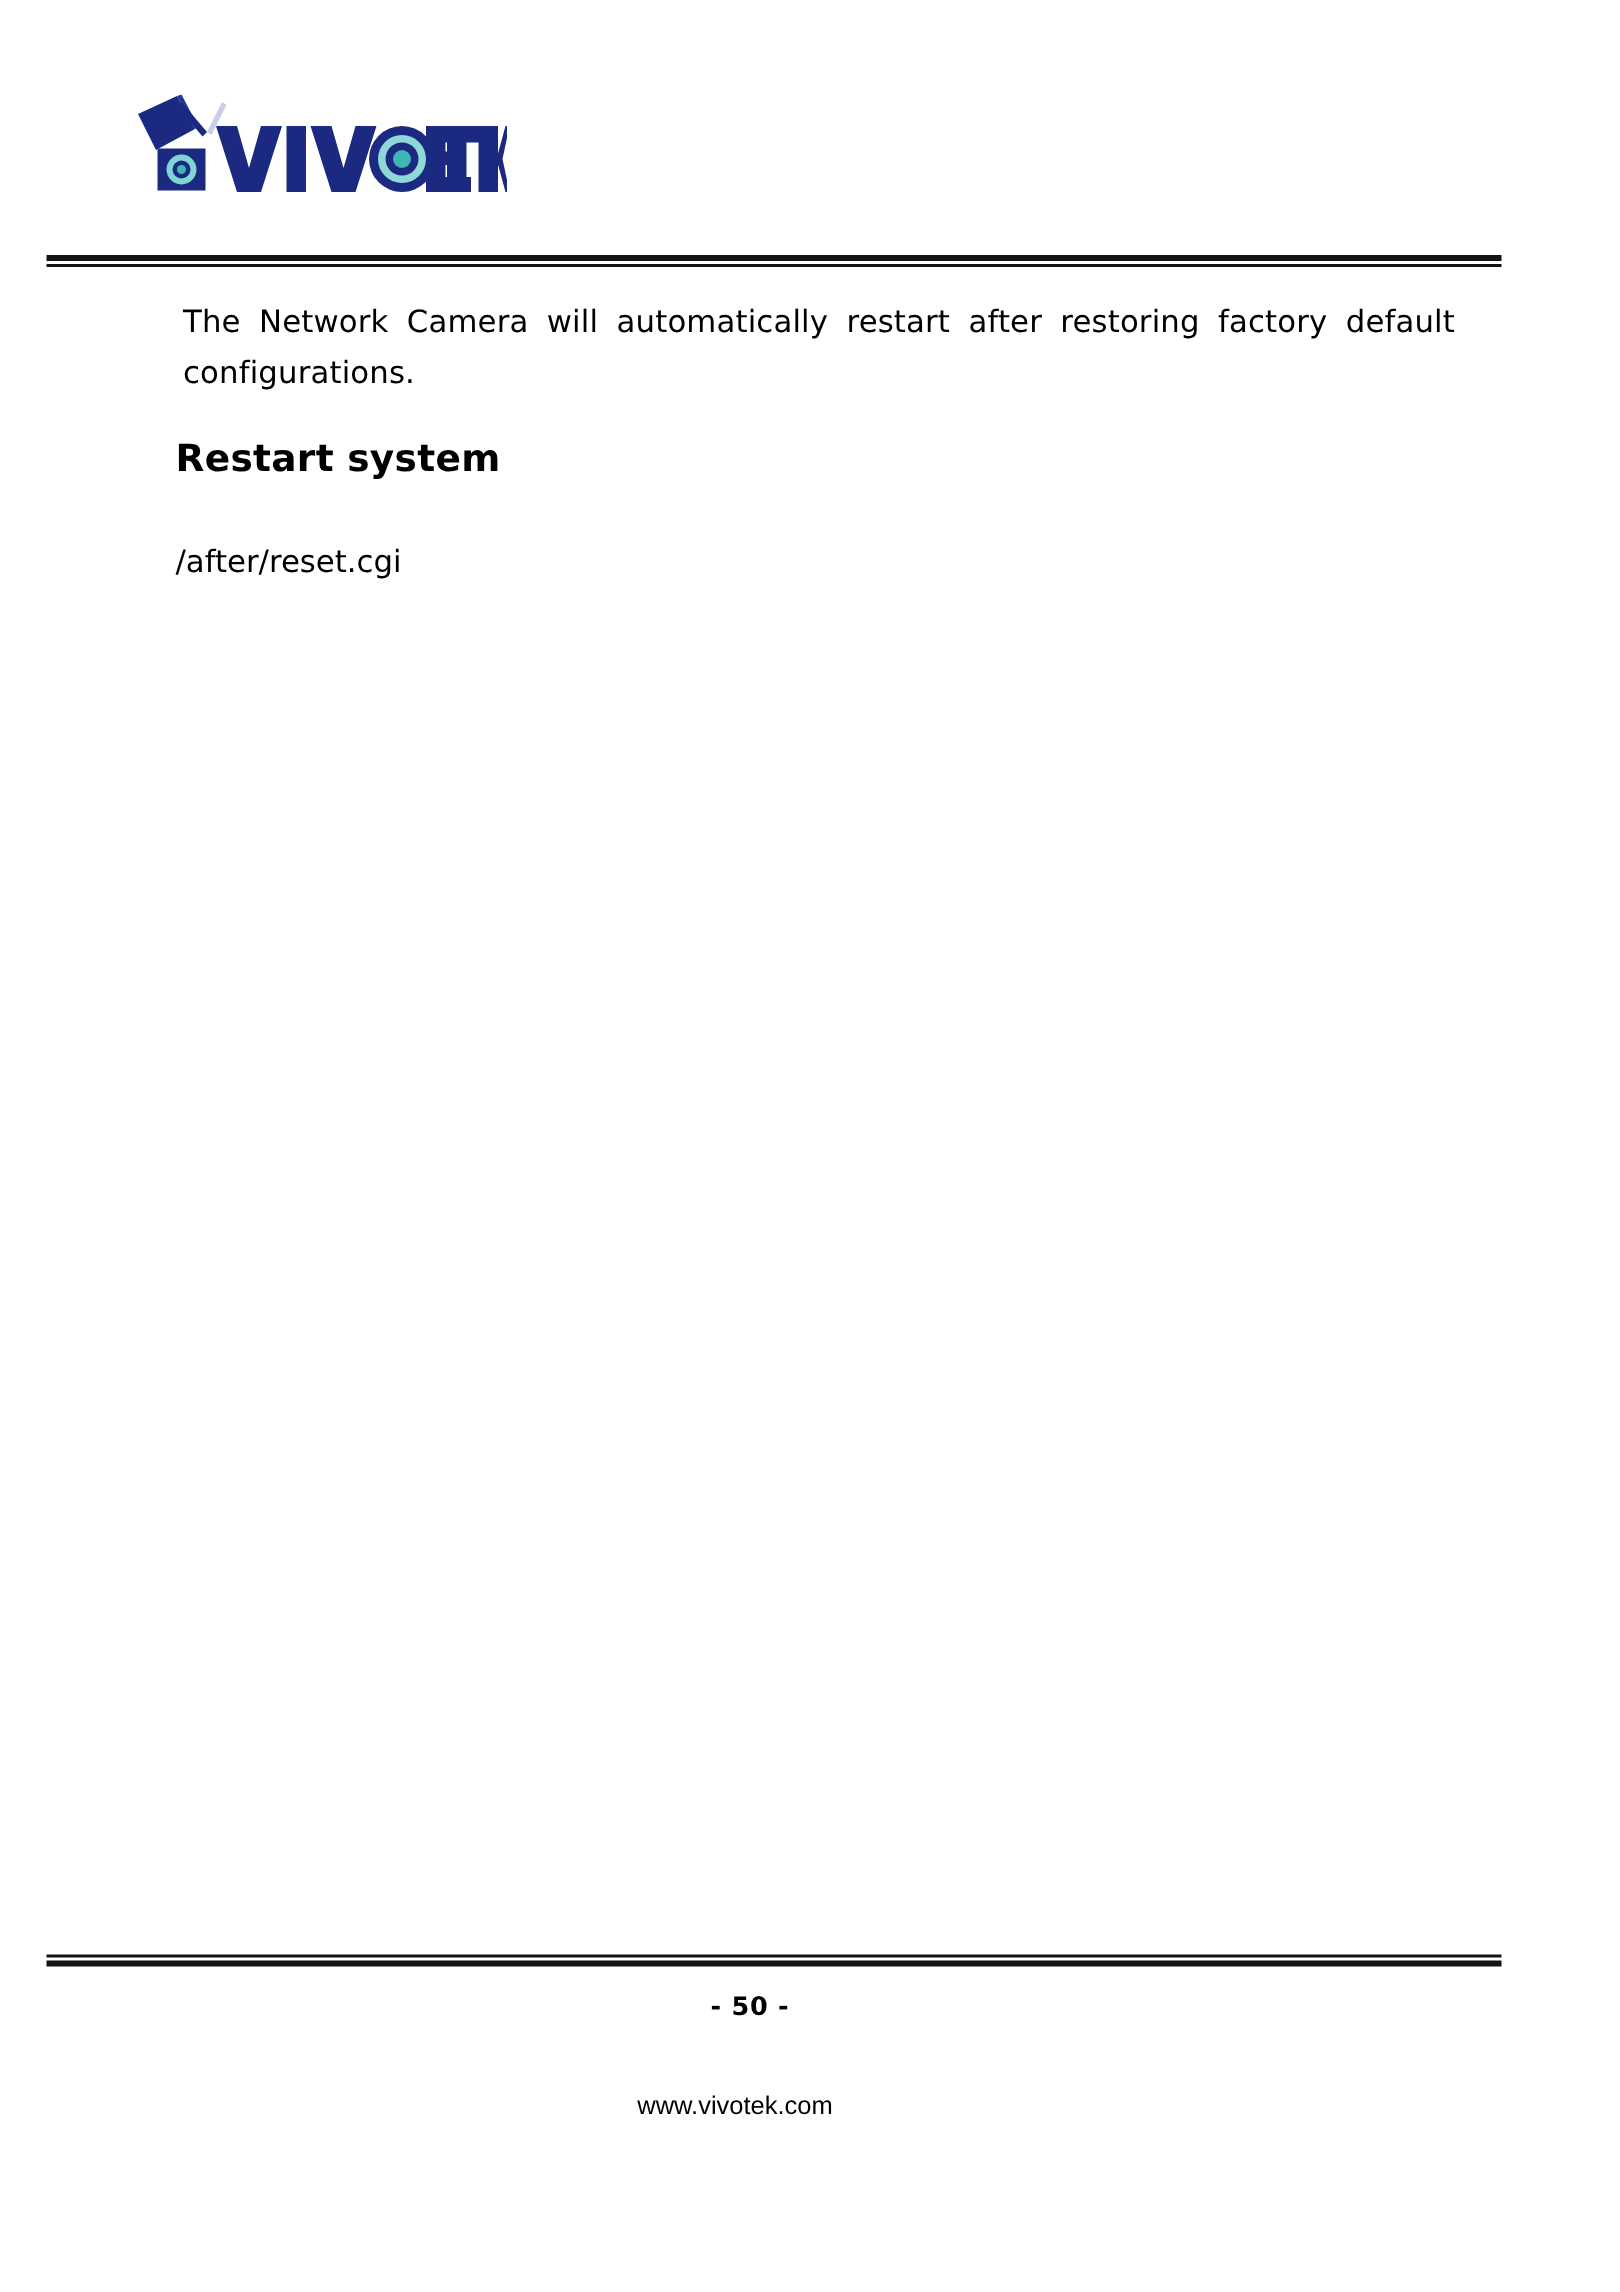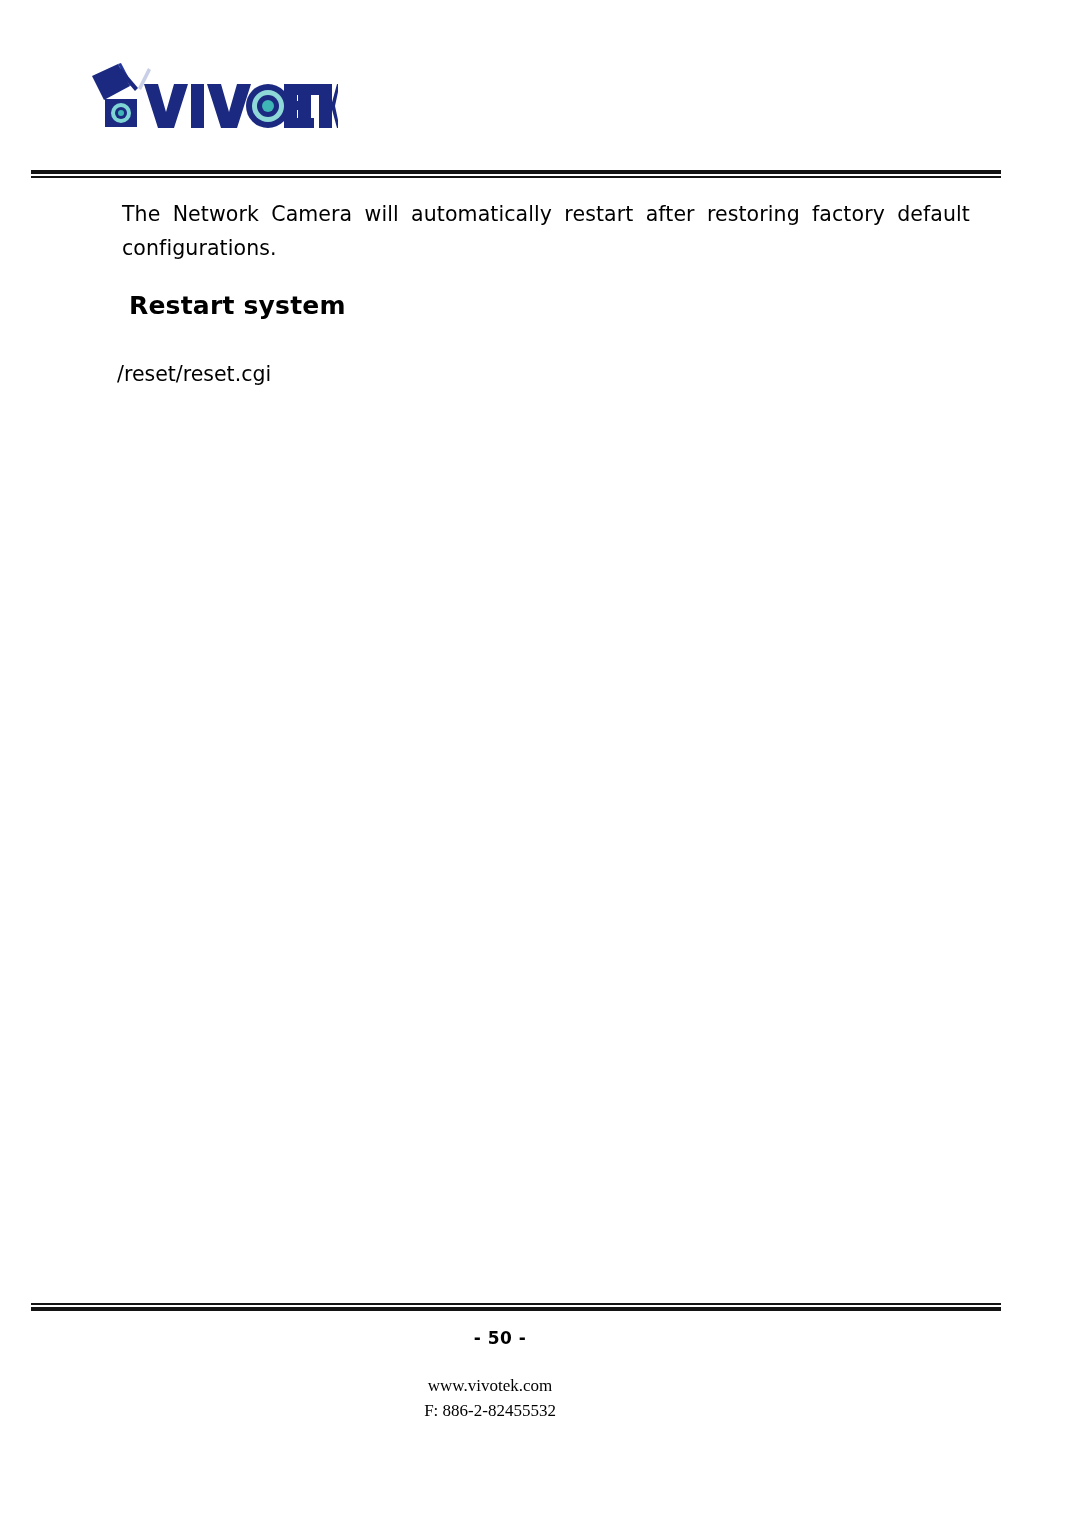--- a/index.html
+++ b/index.html
@@ -69,21 +69,21 @@
     line-height: 34px;
     letter-spacing: 0.1px;
     margin: 5px;
   }
   .section-heading {
     font-size: 25px;
     font-weight: bold;
     line-height: 32px;
     margin: 0;
     position: absolute;
-    left: 12px;
+    left: 0;
     top: 98px;
     letter-spacing: 0.2px;
   }
   .cgi-block {
     position: absolute;
     left: 0;
     top: 165px;
     width: 858px;
   }
   .cgi-path {
@@ -139,21 +139,21 @@
   .contact-block {
     position: absolute;
     left: 0;
     top: 77px;
     width: 980px;
     text-align: center;
     font-family: "Liberation Sans", sans-serif;
     font-size: 17px;
     line-height: 25px;
   }
-  .contact-line { margin: 0; font-family: Liberation Serif, serif; }
+  .contact-line { margin: 18px; }
 </style>
 </head>
 <body>
 
 <div class="page-header">
 
   <div class="logo">
     <svg width="250" height="78" viewBox="0 0 250 78" xmlns="http://www.w3.org/2000/svg">
 
       <g>
@@ -205,30 +205,29 @@
   </div>
 </div>
 
 <div class="content">
 
   <p class="para-intro">The Network Camera will automatically restart after restoring factory default configurations.</p>
 
   <h2 class="section-heading">Restart system</h2>
 
   <div class="cgi-block">
-    <p class="cgi-path">/reset/reset.cgi</p>
+    <p class="cgi-path">/after/reset.cgi</p>
   </div>
 </div>
 
 <div class="page-footer">
 
   <div class="rule-footer">
     <div class="bar-thin"></div>
     <div class="bar-thick"></div>
   </div>
 
   <div class="page-number">- 50 -</div>
 
   <div class="contact-block">
     <p class="contact-line">www.vivotek.com</p>
-    <p class="contact-line">F: 886-2-82455532</p>
   </div>
 </div>
 
 </body></html>

